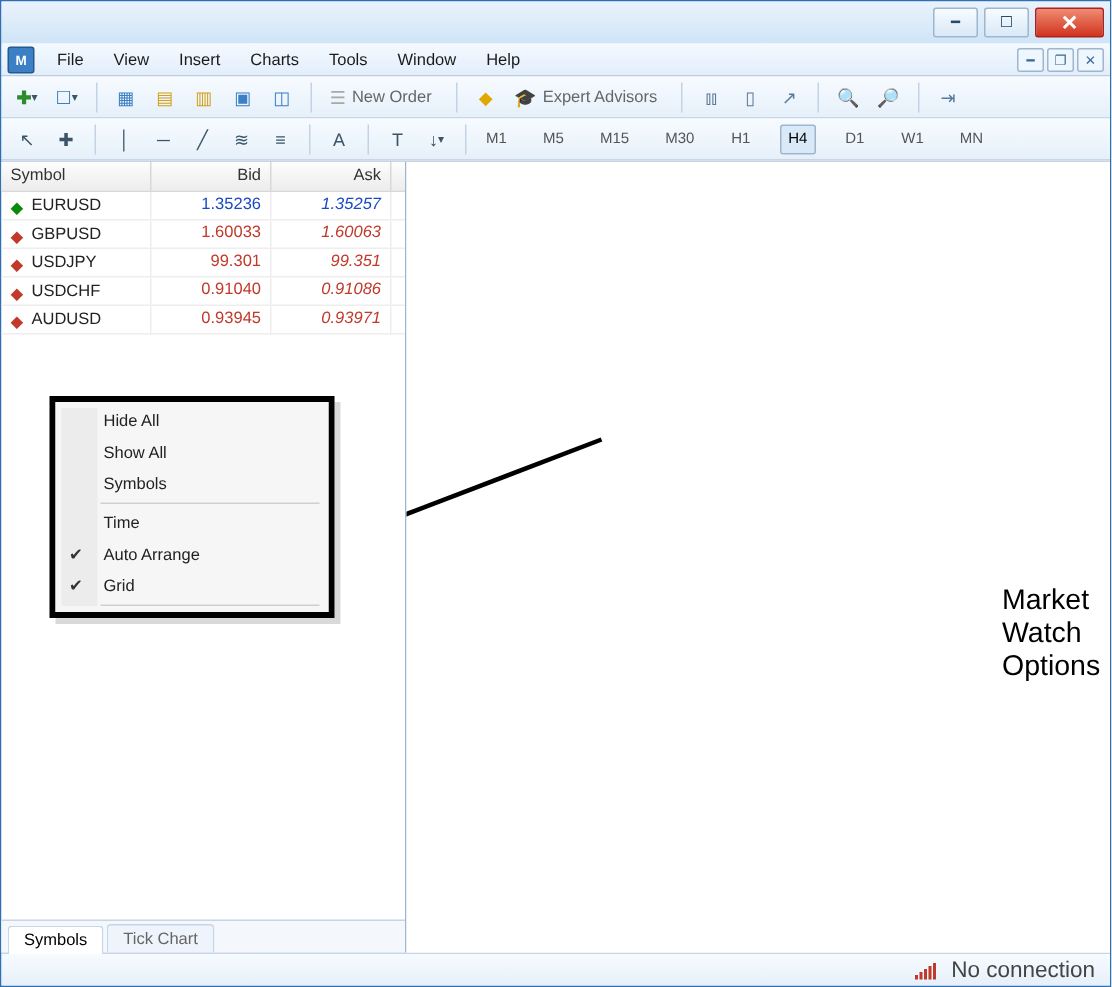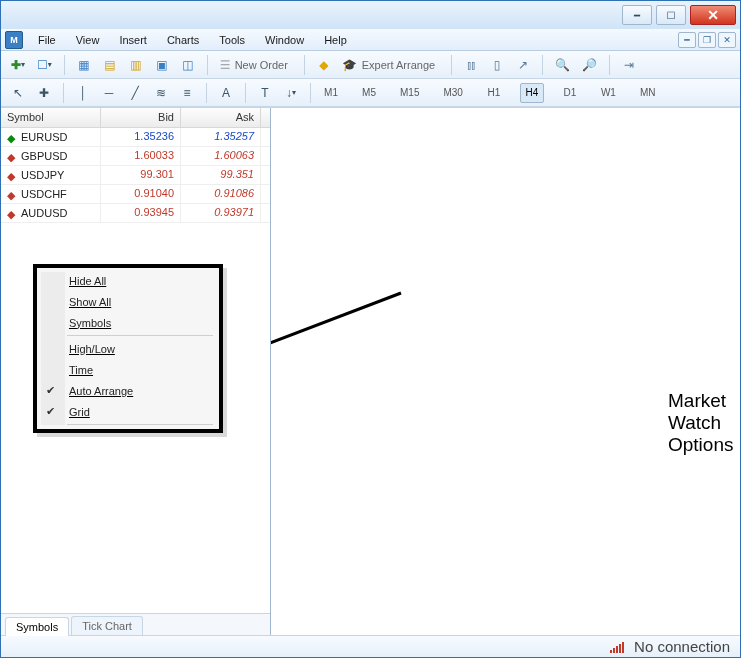--- a/index.html
+++ b/index.html
@@ -50,21 +50,21 @@
 .val-red{ color:#c0392b;}
 .val-blue{ color:#1a49c4;}
 
 .mw-tabs{ margin-top:auto; height:22px; border-top:1px solid #c7d6e5; display:flex; align-items:flex-end; background:#f4f7fb; padding-left:4px;}
 .mw-tab{ padding:3px 10px; font-size:11px; border:1px solid #c7d6e5; border-bottom:none; margin-right:2px; background:#eef4fb; color:#666; cursor:pointer; border-top-left-radius:3px;border-top-right-radius:3px;}
 .mw-tab.active{ background:#fff; color:#000; position:relative; top:1px;}
 
 .chart-area{ flex:1; background:#fff; position:relative;}
 
 
-.context-menu{ position:absolute; left:33px; top:264px; width:190px; background:#f6f6f6; border:4px solid #000; box-shadow:4px 4px 0 rgba(0,0,0,.15); z-index:50;text-decoration:underline;}
+.context-menu{ position:absolute; left:33px; top:264px; width:190px; background:#f6f6f6; border:4px solid #000; box-shadow:4px 4px 0 rgba(0,0,0,.15); z-index:50;}
 .context-menu .inner{ background:#f6f6f6; padding:2px;}
 .cm-gutter{ position:absolute; left:4px; top:4px; bottom:4px; width:24px; background:#ececec;}
 .cm-item{ position:relative; height:21px; display:flex; align-items:center; padding-left:30px; padding-right:8px; font-size:11px; color:#222; cursor:pointer; z-index:1;}
 .cm-item .chk{ position:absolute; left:7px; font-size:11px; color:#333;}
 .cm-item .arrow{ margin-left:auto; font-size:10px; color:#333;}
 .cm-item .shortcut{ margin-left:auto; color:#555;}
 .cm-sep{ height:1px; margin:2px 4px 2px 28px; background:#cfcfcf; position:relative; z-index:1;}
 .cm-icon{ position:absolute; left:5px; width:14px;height:14px; background:#2b4a66; border:1px solid #1a2f44;}
 
 
@@ -138,21 +138,21 @@
     <div class="tbtn disabled">
         <span>☰</span>
         <span class="toolbar-label">New Order</span>
       </div>
     <div class="tsep"></div>
     <div class="tbtn">
         <span style="color:#e0a800;">◆</span>
       </div>
     <div class="tbtn">
         <span style="color:#2e8b2e;">🎓</span>
-        <span class="toolbar-label">Expert Arrange</span>
+        <span class="toolbar-label">Expert Advisors</span>
       </div>
     <div class="tsep"></div>
     <div class="tbtn">
         <span style="color:#5a7a9a;">⫾⫾</span>
       </div>
     <div class="tbtn">
         <span style="color:#5a7a9a;">▯</span>
       </div>
     <div class="tbtn">
         <span style="color:#5a7a9a;">↗</span>
@@ -305,23 +305,20 @@
         <span>Hide All</span>
       </div>
     <div class="cm-item">
         <span>Show All</span>
       </div>
     <div class="cm-item">
         <span>Symbols</span>
       </div>
     <div class="cm-sep"></div>
     <div class="cm-item">
-        <span>High/Low</span>
-      </div>
-    <div class="cm-item">
         <span>Time</span>
       </div>
     <div class="cm-item">
         <span class="chk">✔</span>
         <span>Auto Arrange</span>
       </div>
     <div class="cm-item">
         <span class="chk">✔</span>
         <span>Grid</span>
       </div>

